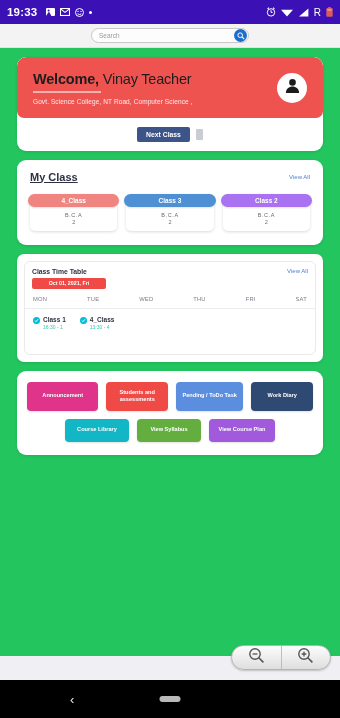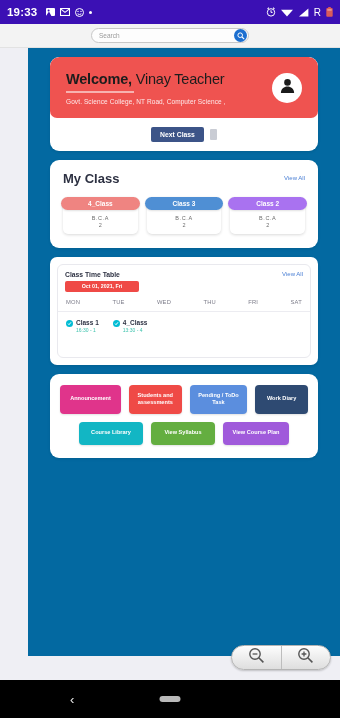--- a/index.html
+++ b/index.html
@@ -38,21 +38,21 @@
     padding-left: 7px;
   }
   .searchbar .ph { font-size: 6.5px; color: #9a9a9a; }
   .search-circle {
     position: absolute; right: 1px; top: 0px;
     width: 13px; height: 13px; border-radius: 50%;
     background: #1c6fd0; display: flex; align-items: center; justify-content: center;
   }
 
   
-  .content { background: #0369a1; height: 608px; overflow: hidden; padding: 0 8px 4px; margin-left: 28px; }
+  .content { background: #22c55e; height: 608px; overflow: hidden; padding: 0 3px 4px; }
 
   .card {
     background: #fff; border-radius: 9px; margin: 9px 14px 0;
     box-shadow: 0 1px 3px rgba(0,0,0,.10);
   }
 
   
   .welcome-card { padding: 0 0 9px; overflow: hidden; }
   .welcome-banner {
     background: #ef5350; border-radius: 9px 9px 7px 7px;
@@ -70,21 +70,21 @@
   }
   .next-row { display: flex; align-items: center; justify-content: center; gap: 6px; margin-top: 9px; }
   .next-btn {
     background: #3c5488; color: #fff; font-size: 6.8px; font-weight: bold;
     padding: 4px 9px; border-radius: 2px; border: none;
   }
   .next-mini { width: 7px; height: 11px; background: #c9ccd4; border-radius: 1px; }
 
   
   .card-head { display: flex; align-items: center; justify-content: space-between; padding: 11px 13px 0; }
-  .card-title { font-size: 13px; font-weight: bold; color: #2d3142; }
+  .card-title { font-size: 11px; font-weight: bold; color: #2d3142; text-decoration: underline; }
   .view-all { font-size: 6px; color: #4a7fd4; }
   .class-row { display: flex; gap: 9px; padding: 11px 13px 14px; }
   .class-card {
     flex: 1; background: #fff; border-radius: 5px;
     box-shadow: 0 1px 3px rgba(0,0,0,.15); overflow: visible; text-align: center;
   }
   .class-chip {
     border-radius: 9px; color: #fff; font-size: 6.5px; font-weight: bold;
     padding: 3px 0; margin: 0 -2px; box-shadow: 0 1px 2px rgba(0,0,0,.12);
   }

